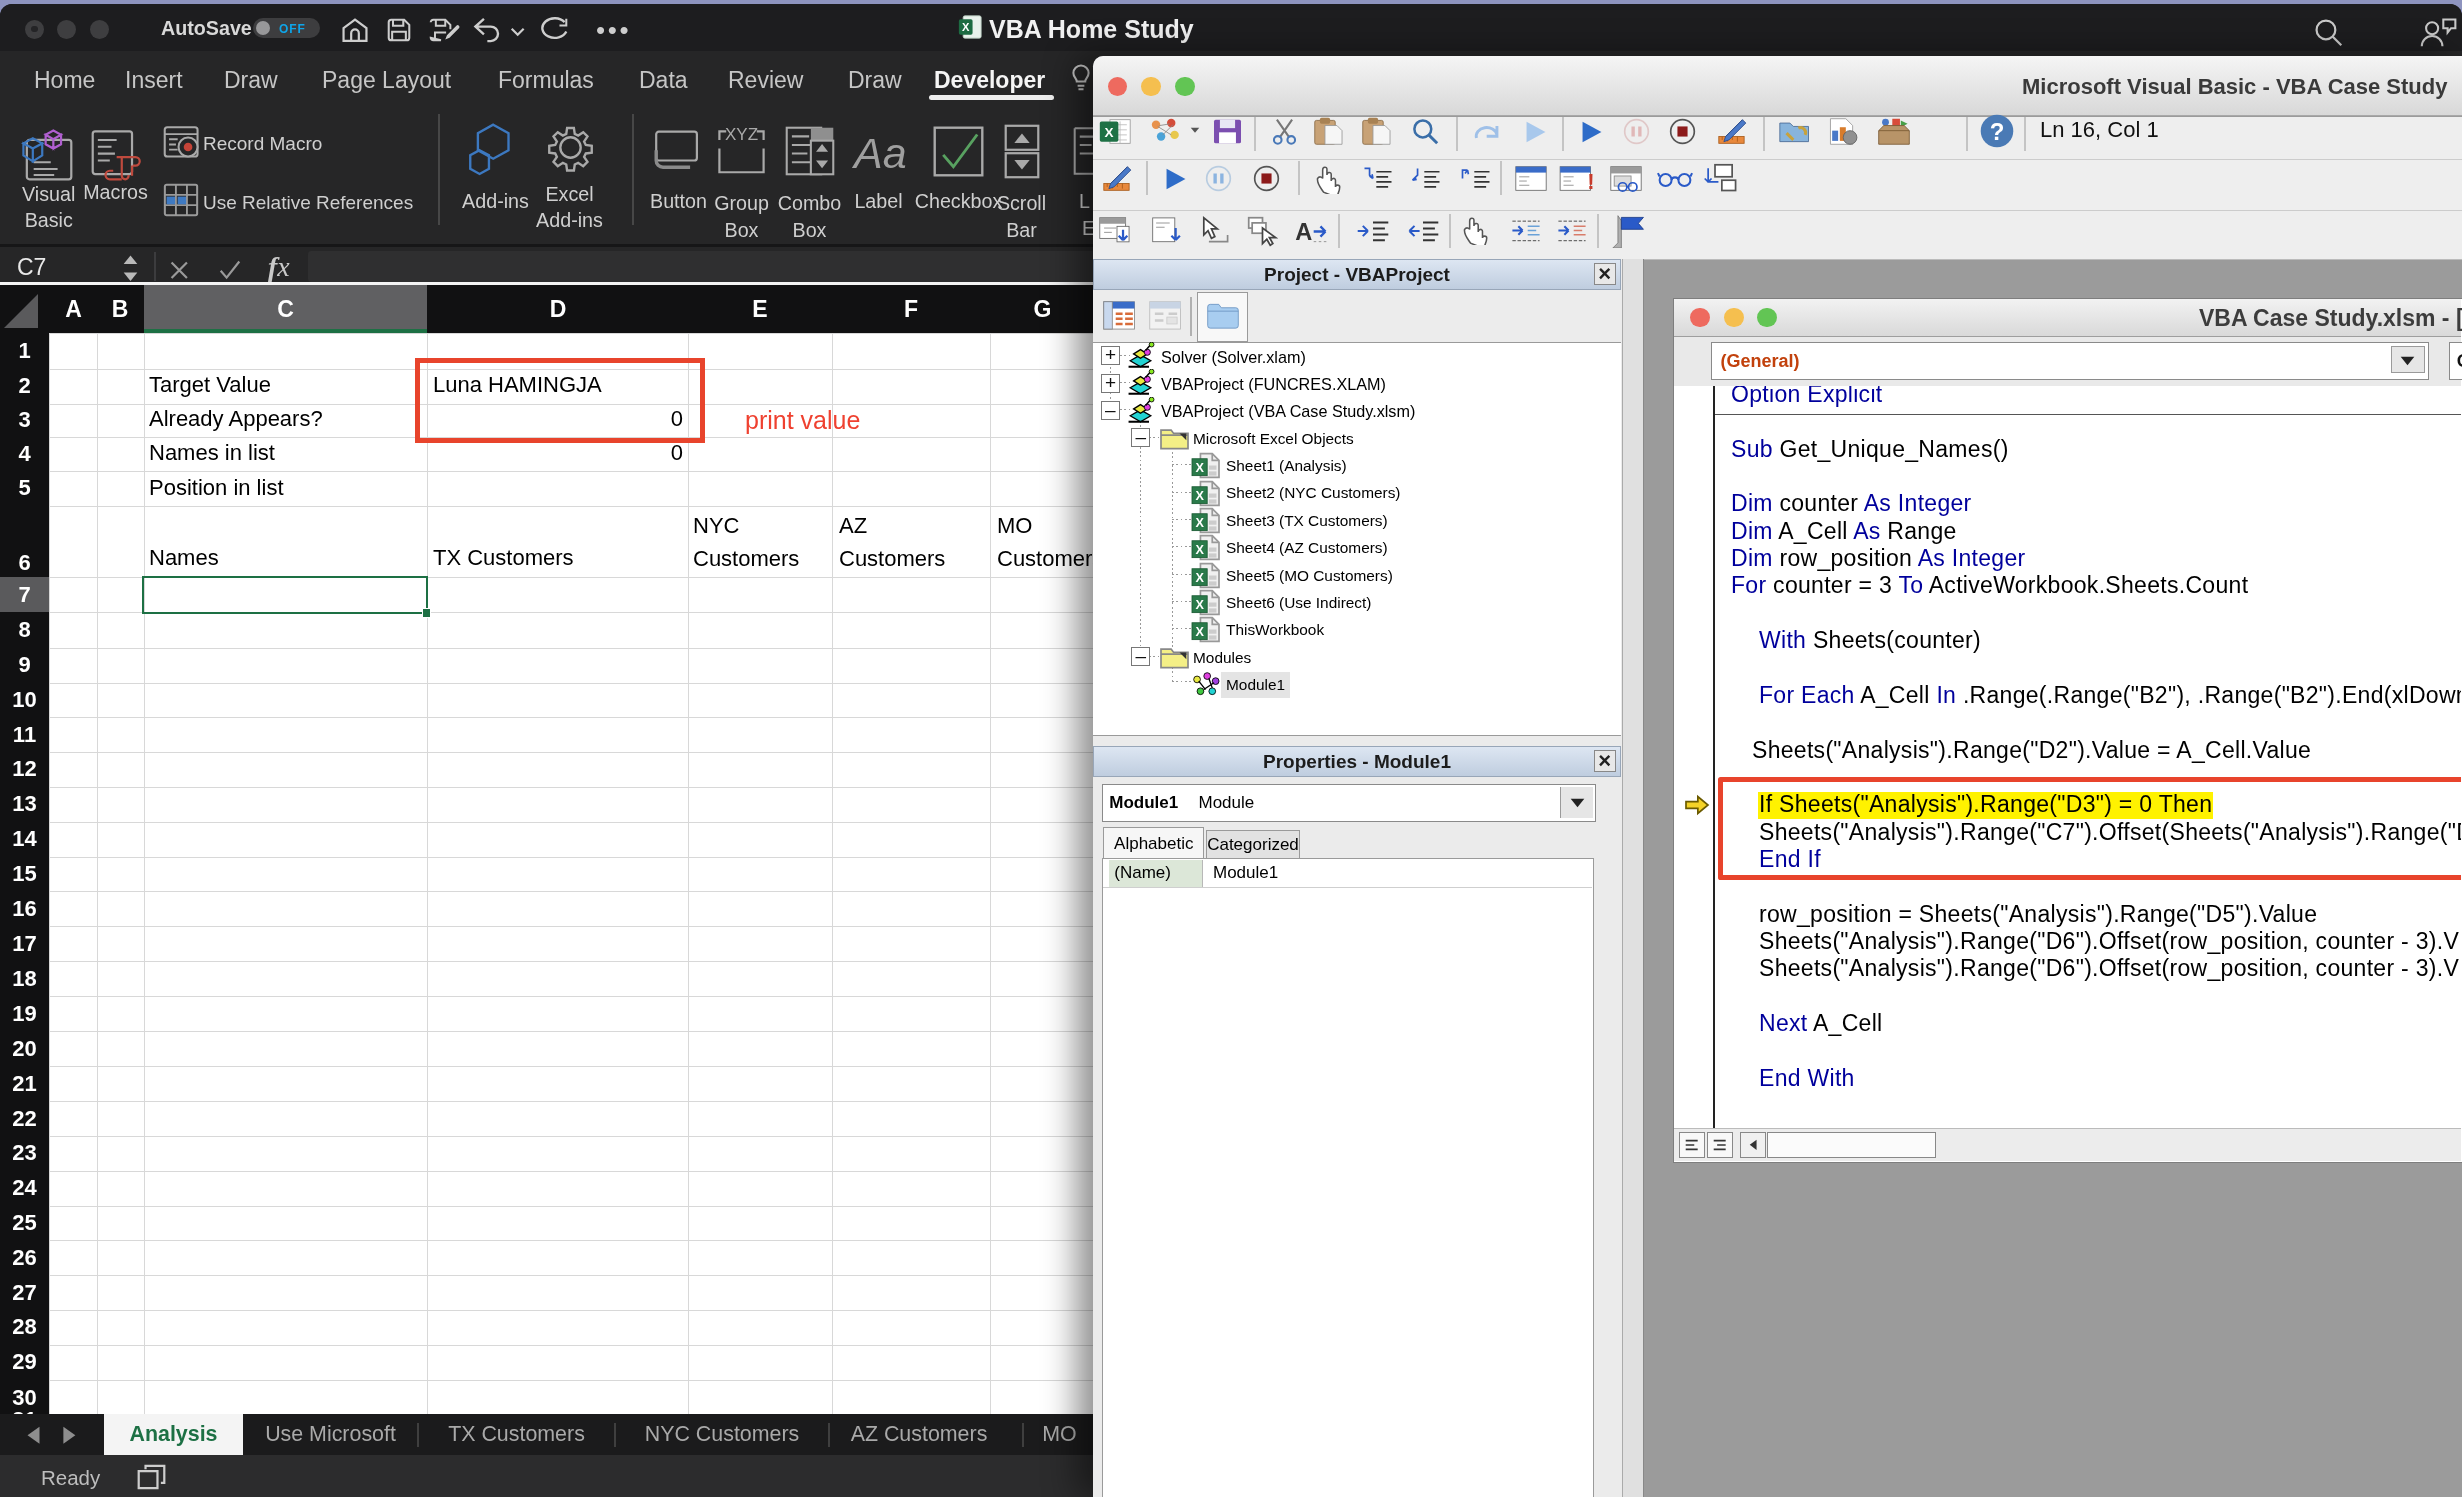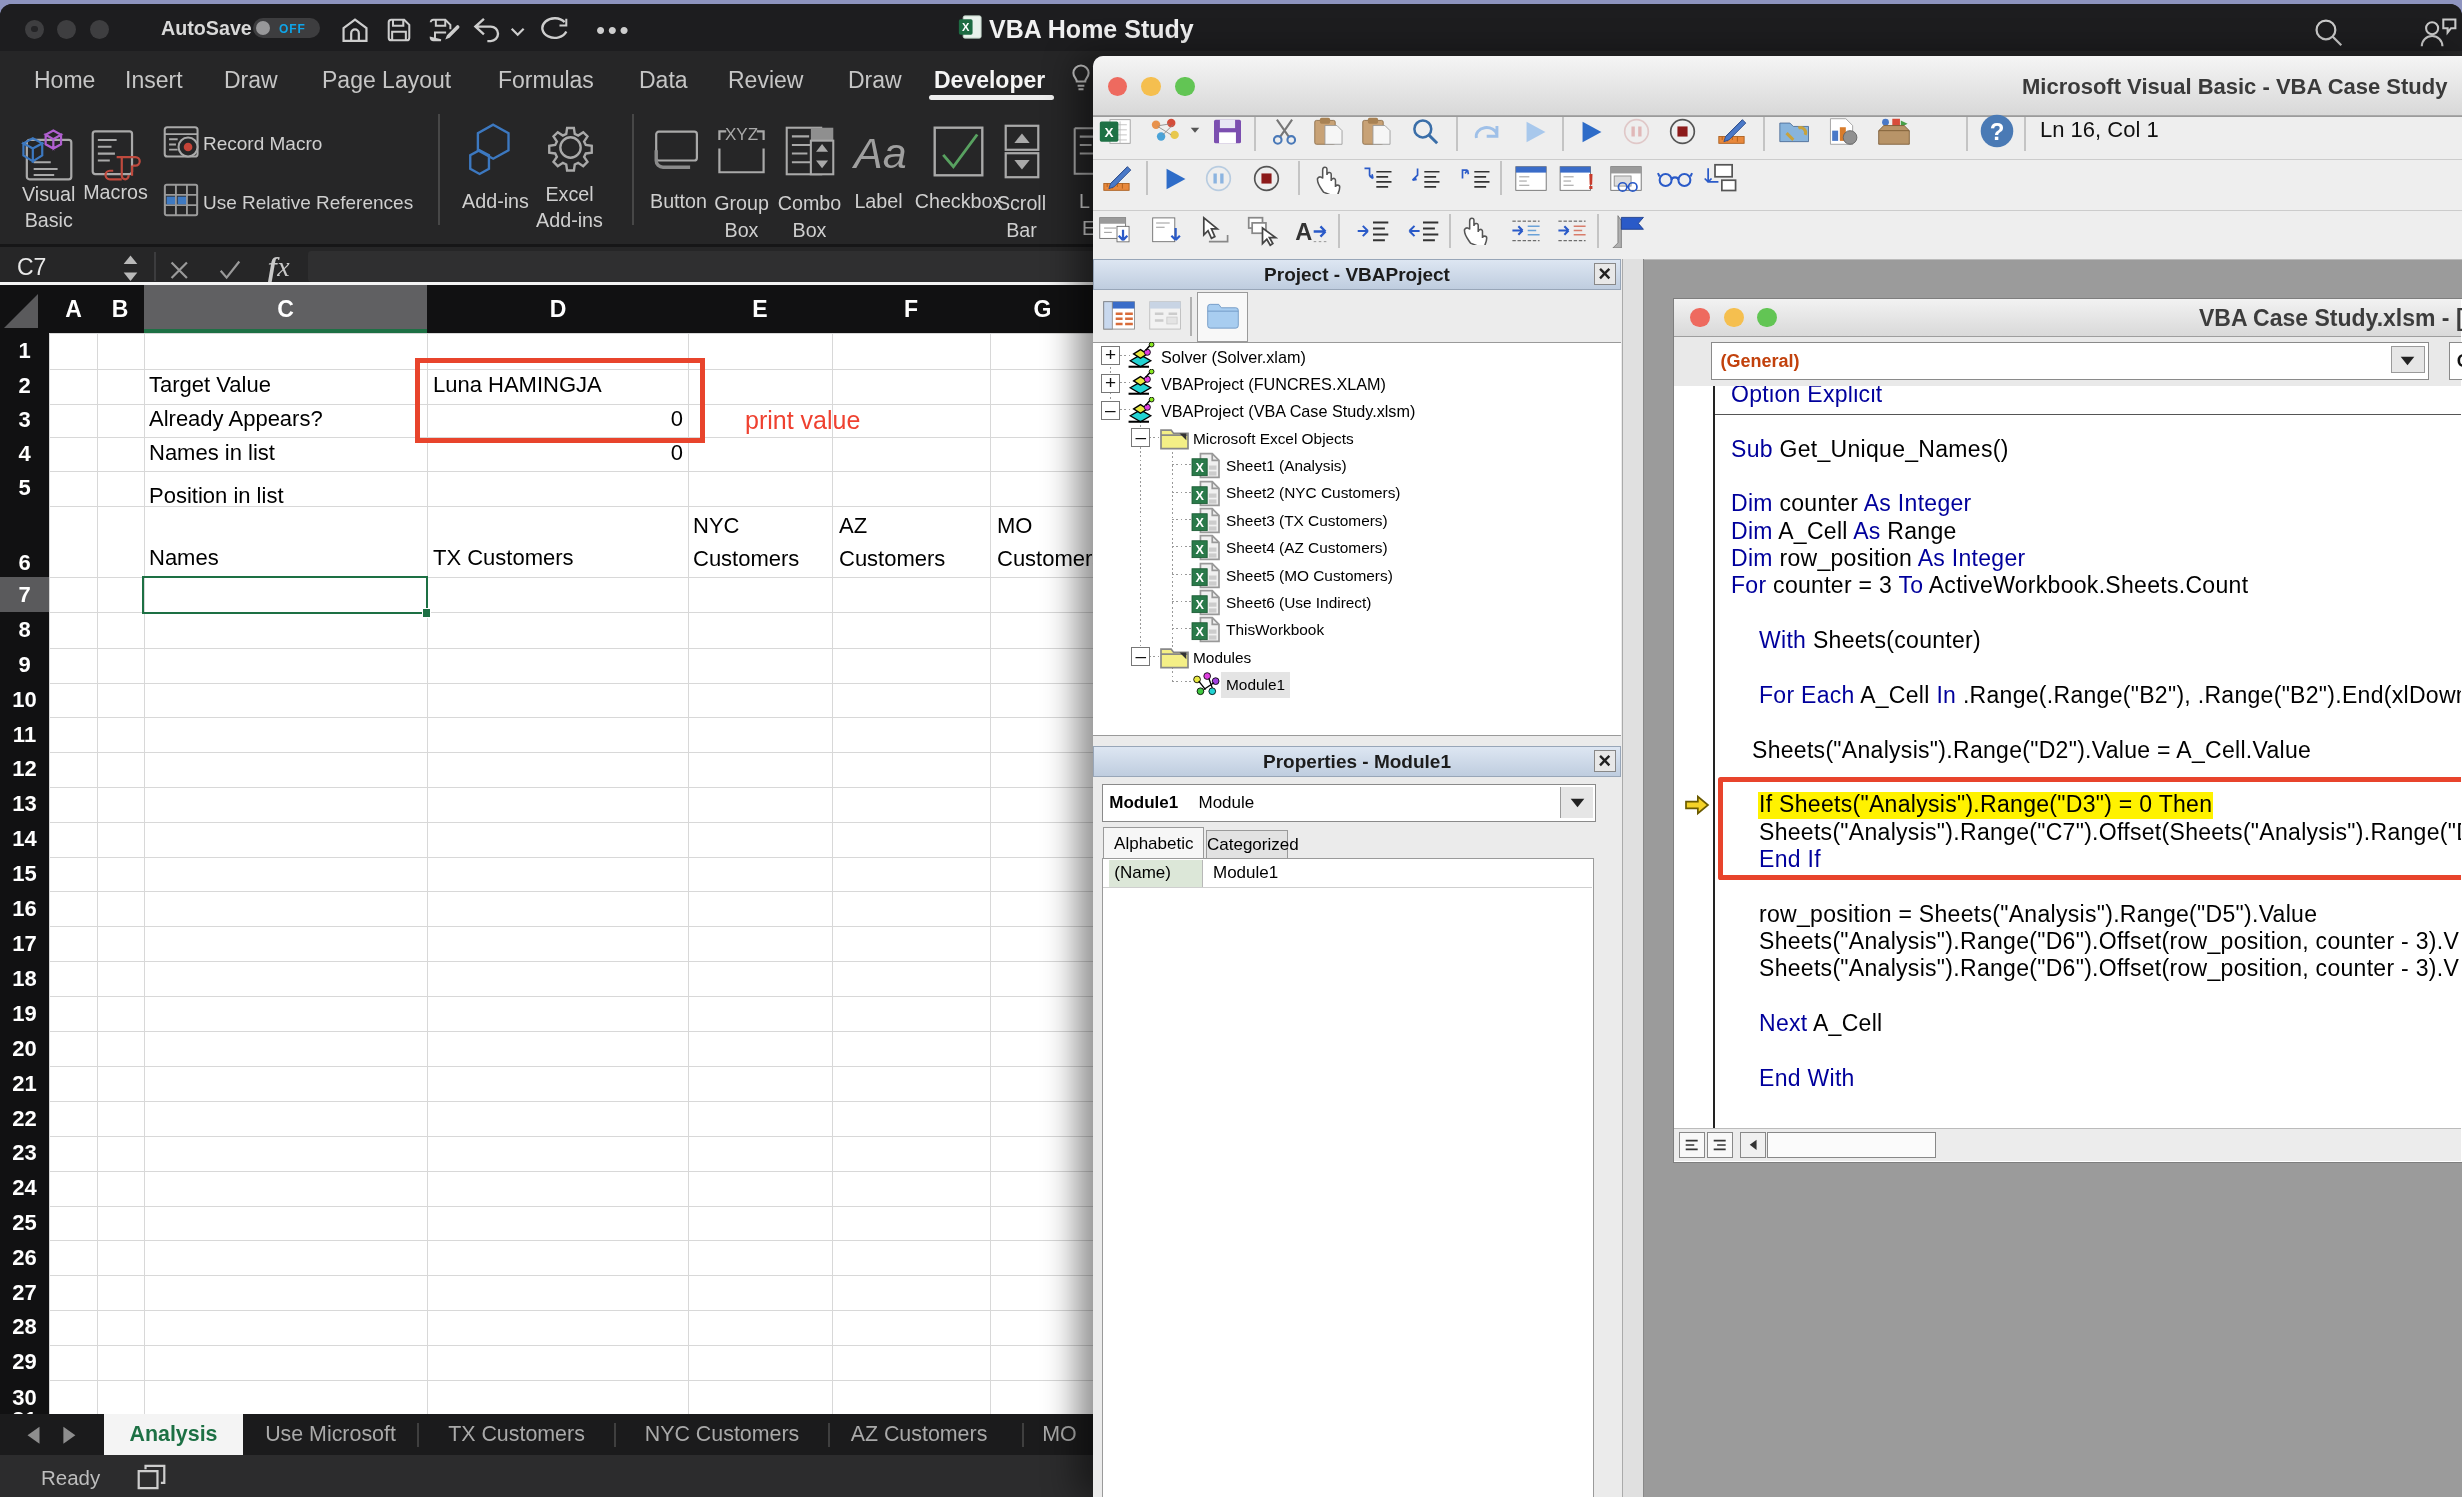--- a/index.html
+++ b/index.html
@@ -337,21 +337,21 @@
         <div class="gh" style="top:921px;"></div>
         <div class="gh" style="top:955px;"></div>
         <div class="gh" style="top:990px;"></div>
         <div class="gh" style="top:1025px;"></div>
         <div class="gh" style="top:1060px;"></div>
         <div class="gh" style="top:1095px;"></div>
 
       <div class="ctext" style="left:149px;top:87px;">Target Value</div>
       <div class="ctext" style="left:149px;top:121px;">Already Appears?</div>
       <div class="ctext" style="left:149px;top:155px;">Names in list</div>
-      <div class="ctext" style="left:149px;top:190px;margin-top:8px;">Position in list</div>
+      <div class="ctext" style="left:149px;top:190px;">Position in list</div>
       <div class="ctext" style="left:149px;top:260px;">Names</div>
       <div class="ctext" style="left:433px;top:87px;">Luna HAMINGJA</div>
       <div class="ctext" style="left:563px;top:121px;width:120px;text-align:right;">0</div>
       <div class="ctext" style="left:563px;top:155px;width:120px;text-align:right;">0</div>
       <div class="ctext" style="left:433px;top:260px;">TX Customers</div>
       <div class="ctext" style="left:693px;top:228px;">NYC</div>
       <div class="ctext" style="left:693px;top:261px;">Customers</div>
       <div class="ctext" style="left:839px;top:228px;">AZ</div>
       <div class="ctext" style="left:839px;top:261px;">Customers</div>
       <div class="ctext" style="left:997px;top:228px;">MO</div>
@@ -755,21 +755,21 @@
       </div>
       <div class="abs" style="left:8.5px;top:525px;width:494px;height:38px;background:#fff;border:1.7px solid #8a8a8a;">
         <span style="position:absolute;left:6.8px;top:7.7px;font-size:17px;font-weight:bold;">Module1</span>
         <span style="position:absolute;left:96px;top:7.7px;font-size:17px;">Module</span>
         <span style="position:absolute;right:1.7px;top:1.7px;width:32.5px;height:31px;background:#e6e6e6;border-left:1.7px solid #9a9a9a;"></span>
         <svg style="position:absolute;right:8.5px;top:12px;" width="17" height="12" viewBox="0 0 20 14">
             <path d="M2 2 L10 12 L18 2 Z" fill="#222"></path>
           </svg>
       </div>
       <div class="abs" style="left:10.3px;top:568px;width:101px;height:32px;background:#f6f6f6;border:1.7px solid #9a9a9a;border-bottom:none;font-size:17px;text-align:center;line-height:31px;">Alphabetic</div>
-      <div class="abs" style="left:113px;top:571px;width:82px;height:28px;background:#e2e2e2;border:1.7px solid #9a9a9a;border-bottom:none;font-size:17px;text-align:center;line-height:27px;">Categorized</div>
+      <div class="abs" style="left:113px;top:571px;width:94px;height:28px;background:#e2e2e2;border:1.7px solid #9a9a9a;border-bottom:none;font-size:17px;text-align:center;line-height:27px;">Categorized</div>
       <div class="abs" style="left:8.5px;top:599px;width:492px;height:640px;background:#fff;border:1.7px solid #9a9a9a;"></div>
       <div class="abs" style="left:16.2px;top:601px;width:94px;height:26.5px;background:#dce7d8;border-right:1.7px solid #b8b8b8;font-size:17px;line-height:26px;padding-left:5.1px;">(Name)</div>
       <div class="abs" style="left:120px;top:601px;font-size:17px;line-height:26.5px;">Module1</div>
       <div class="abs" style="left:10.3px;top:628px;width:489px;height:0.9px;background:#cfcfcf;"></div>
     </div>
 
     <div class="abs" style="left:529px;top:203px;width:22px;height:1239px;background:#e0e0e0;border-left:1.7px solid #aaa;border-right:1.7px solid #888;"></div>
     <div id="codewin">
       <div id="cw-title">
         <div class="vtl" style="left:16.2px;top:8.5px;background:#ee6a5f;"></div>

